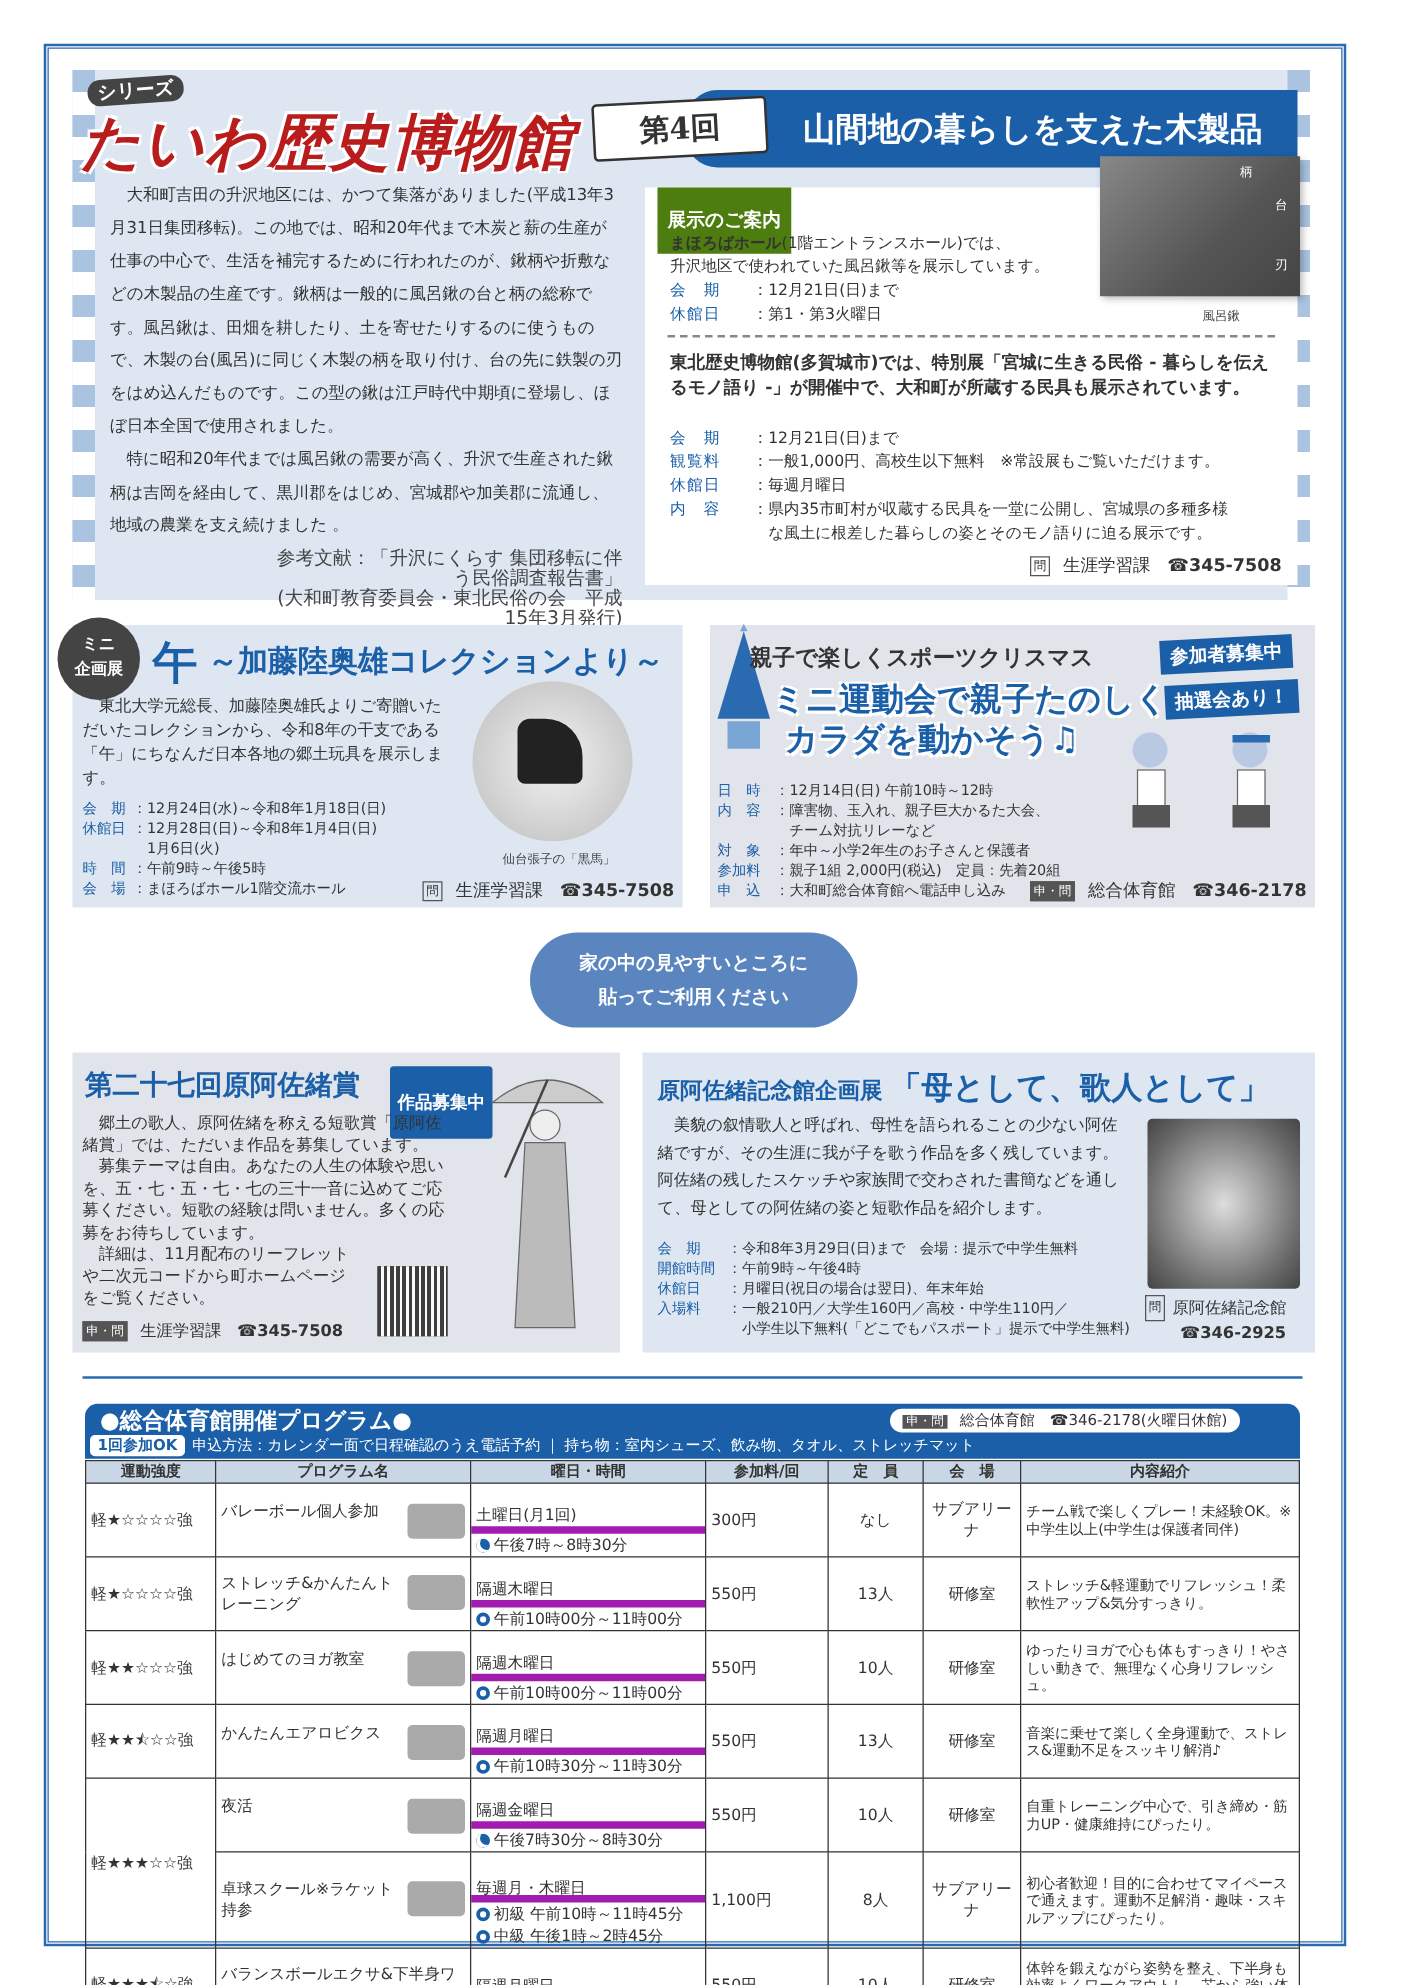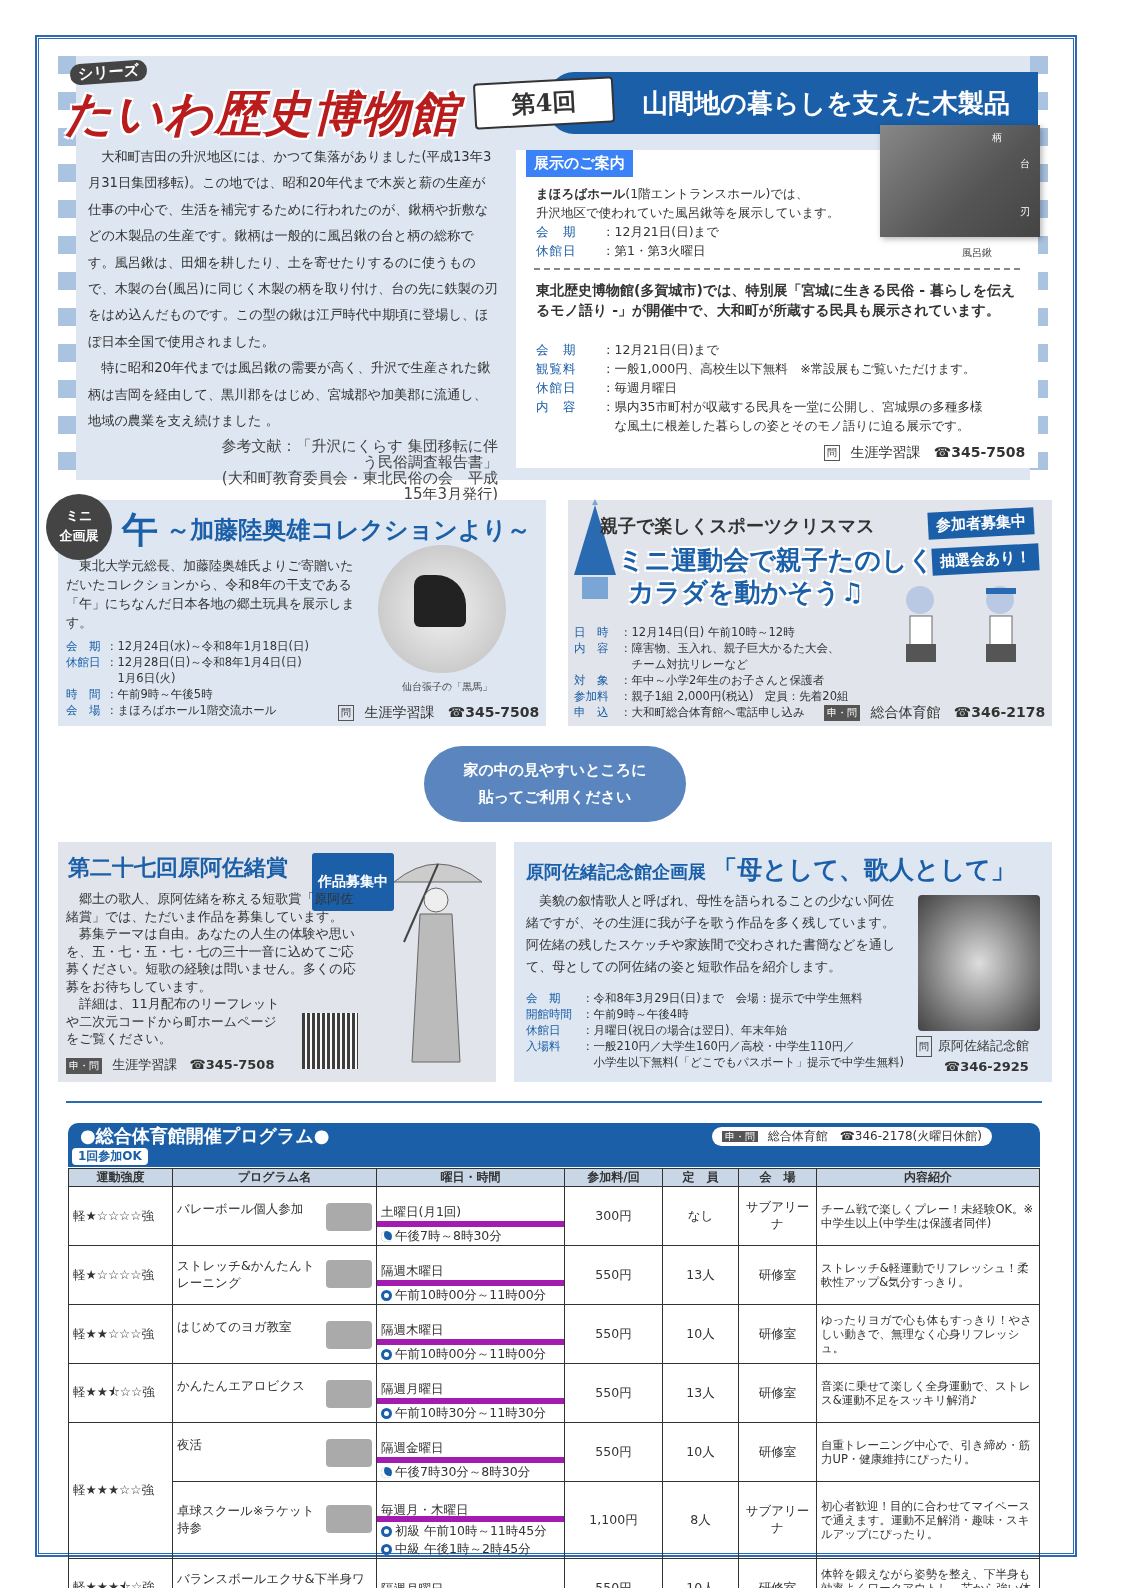--- a/index.html
+++ b/index.html
@@ -11,21 +11,21 @@
 .checker{position:absolute;top:0;bottom:0;width:18px;background:
  repeating-linear-gradient(180deg,#a9c3e0 0 18px,#fff 18px 36px)}
 .series{left:70px;top:62px;font-size:15px;font-weight:bold;color:#fff;background:#444;padding:1px 8px;border-radius:10px;transform:rotate(-4deg)}
 .mtitle{left:64px;top:82px;font-size:48px;font-weight:bold;font-style:italic;color:#b91c1c;letter-spacing:1px;text-shadow:2px 2px 0 #fff,-2px -2px 0 #fff,2px -2px 0 #fff,-2px 2px 0 #fff}
 .banner{left:548px;top:72px;width:490px;height:62px;background:#1a5fa8;border-radius:26px 0 0 26px;color:#fff;font-family:"DejaVu Serif",serif;font-size:26px;font-weight:bold;display:flex;align-items:center;justify-content:flex-end;padding-right:28px}
 .scroll{left:474px;top:80px;width:140px;height:46px;background:#fff;border:2px solid #333;border-radius:4px;transform:rotate(-3deg);font-family:"DejaVu Serif",serif;font-size:24px;font-weight:bold;display:flex;align-items:center;justify-content:center}
 .mbody{left:88px;top:144px;width:410px;font-size:13.2px;line-height:26.4px;text-indent:1em}
 .mbody p{text-indent:1em}
 .ref{left:210px;top:438px;width:288px;font-size:15px;line-height:16px;text-align:right;color:#444}
 .exhibit{left:516px;top:150px;width:522px;height:318px;background:#fff}
-.exh-tag{left:526px;top:150px;background:#3b82f6;color:#fff;font-size:15px;font-weight:bold;padding:4px 8px}
+.exh-tag{left:526px;top:150px;background:#4d7c0f;color:#fff;font-size:15px;font-weight:bold;padding:17px 8px}
 .photo1{left:880px;top:125px;width:160px;height:112px;background:linear-gradient(135deg,#888,#555 60%,#444);box-shadow:2px 2px 6px rgba(0,0,0,.3)}
 .photo-cap{font-size:10px;color:#444}
 .info{font-size:12.5px;line-height:19px}
 .lbl{color:#1a5fa8;display:inline-block;width:66px;letter-spacing:1px}
 .dash{left:534px;top:268px;width:486px;border-top:2px dashed #888}
 .ul{font-weight:bold;font-size:14px;line-height:20px;text-decoration-color:#1a5fa8;text-decoration-thickness:3px}
 .contact{font-size:14px}
 .ic-box{display:inline-block;border:1px solid #555;font-size:10px;padding:0 2px;margin-right:6px;vertical-align:middle}
 
 .mini{left:58px;top:500px;width:488px;height:226px;background:#dde6f1}
@@ -72,21 +72,21 @@
 .prog-head{left:68px;top:1123px;width:972px;height:44px;background:#1a5fa8;border-radius:10px 10px 0 0}
 .prog-title{left:80px;top:1124px;font-size:18px;font-weight:bold;color:#fff}
 .prog-contact{left:712px;top:1127px;background:#fff;border-radius:10px;font-size:12px;padding:1px 10px}
 .prog-contact .dk{background:#555;color:#fff;font-size:10px;padding:0 3px;margin-right:6px}
 .prog-sub{left:72px;top:1148px;font-size:12px;color:#fff;display:flex;align-items:center;gap:6px}
 .ok{background:#fff;color:#1a5fa8;font-weight:bold;border-radius:4px;padding:0 6px}
 table.prog{position:absolute;left:68px;top:1168px;width:972px;border-collapse:collapse;font-size:12.5px}
 table.prog th{background:#c9d6e6;border:1px solid #333;font-weight:bold;height:17px;font-size:12px}
 table.prog td{border:1px solid #333;padding:0 4px;vertical-align:middle}
 td.c{text-align:center}
-td.r{text-align:center;padding-right:20px}
+td.r{text-align:left;padding-right:20px}
 .desc{font-size:11.5px;line-height:14px}
 .day{border-bottom:6px solid #a21caf;height:16px;line-height:16px;margin:0 -4px;padding:17px 4px}
 .time{height:18px;line-height:18px}
 .moon,.sun{display:inline-block;width:11px;height:11px;border-radius:50%;vertical-align:middle;margin-right:3px}
 .moon{background:#1a5fa8;box-shadow:inset 3px -2px 0 #fff}
 .sun{background:#fff;border:3px solid #1a5fa8}
 .pic{display:inline-block;width:46px;height:28px;background:#aaa;border-radius:4px;vertical-align:middle;float:right;margin-top:2px}
 </style>
 </head>
 <body>
@@ -252,20 +252,21 @@
 <div class="abs hr"></div>
 
 <div class="abs prog-head"></div>
 <div class="abs prog-title">●総合体育館開催プログラム●</div>
 <div class="abs prog-contact">
   <span class="dk">申・問</span>
   <span>総合体育館　☎346-2178(火曜日休館)</span>
 </div>
 <div class="abs prog-sub">
   <span class="ok">1回参加OK</span>
+  <span>申込方法：カレンダー面で日程確認のうえ電話予約 ｜ 持ち物：室内シューズ、飲み物、タオル、ストレッチマット</span>
 </div>
 
 <table class="prog">
   <thead>
     <tr>
       <th style="width:104px">運動強度</th>
       <th style="width:204px">プログラム名</th>
       <th style="width:188px">曜日・時間</th>
       <th style="width:98px">参加料/回</th>
       <th style="width:76px">定　員</th>

